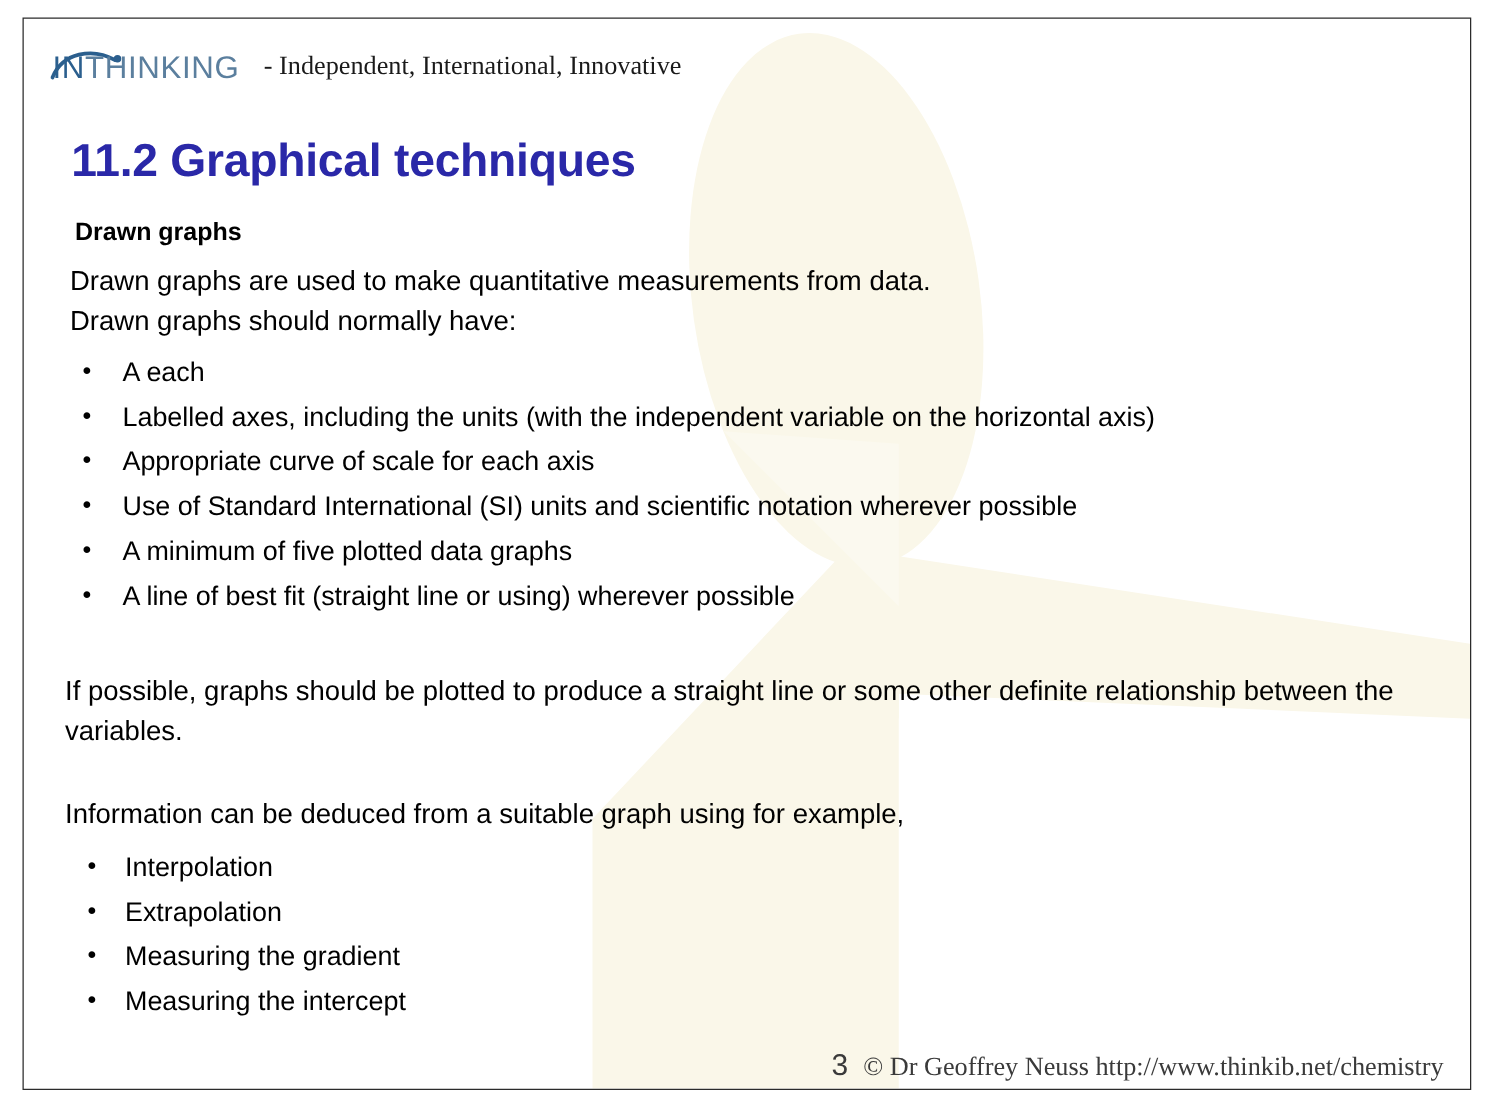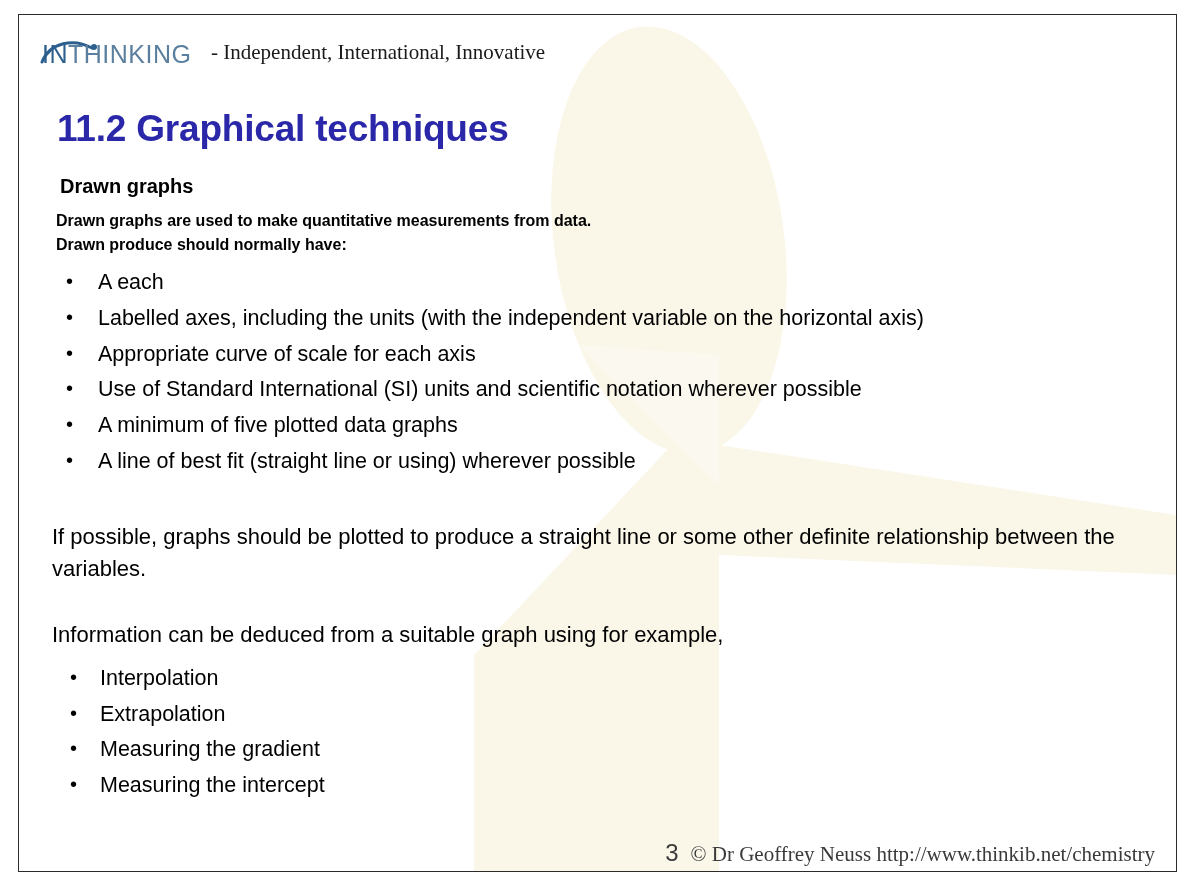--- a/index.html
+++ b/index.html
@@ -99,24 +99,23 @@
     top: 175px;
     width: 1110px;
     color: #000000;
   }
   .subhead {
     font-size: 20px;
     font-weight: bold;
     margin: 0 0 12px 8px;
   }
   .para {
-    font-size: 16px;
+    font-size: 22px;
     margin: 0 0 3px 4px;
     line-height: 1.32;
-    font-weight: bold;
   }
   .bullets {
     list-style: none;
     margin: 10px 0 0 0;
     padding: 0;
   }
   .bullets li {
     position: relative;
     font-size: 21.5px;
     line-height: 1.66;
@@ -191,21 +190,21 @@
     </div>
     <div class="tagline">- Independent, International, Innovative</div>
   </div>
 
   <div class="title">11.2 Graphical techniques</div>
 
   <div class="body">
     <div class="subhead">Drawn graphs</div>
 
     <p class="para">Drawn graphs are used to make quantitative measurements from data.</p>
-    <p class="para">Drawn produce should normally have:</p>
+    <p class="para">Drawn graphs should normally have:</p>
 
     <ul class="bullets">
       <li>A each</li>
       <li>Labelled axes, including the units (with the independent variable on the horizontal axis)</li>
       <li>Appropriate curve of scale for each axis</li>
       <li>Use of Standard International (SI) units and scientific notation wherever possible</li>
       <li>A minimum of five plotted data graphs</li>
       <li>A line of best fit (straight line or using) wherever possible</li>
     </ul>
 

